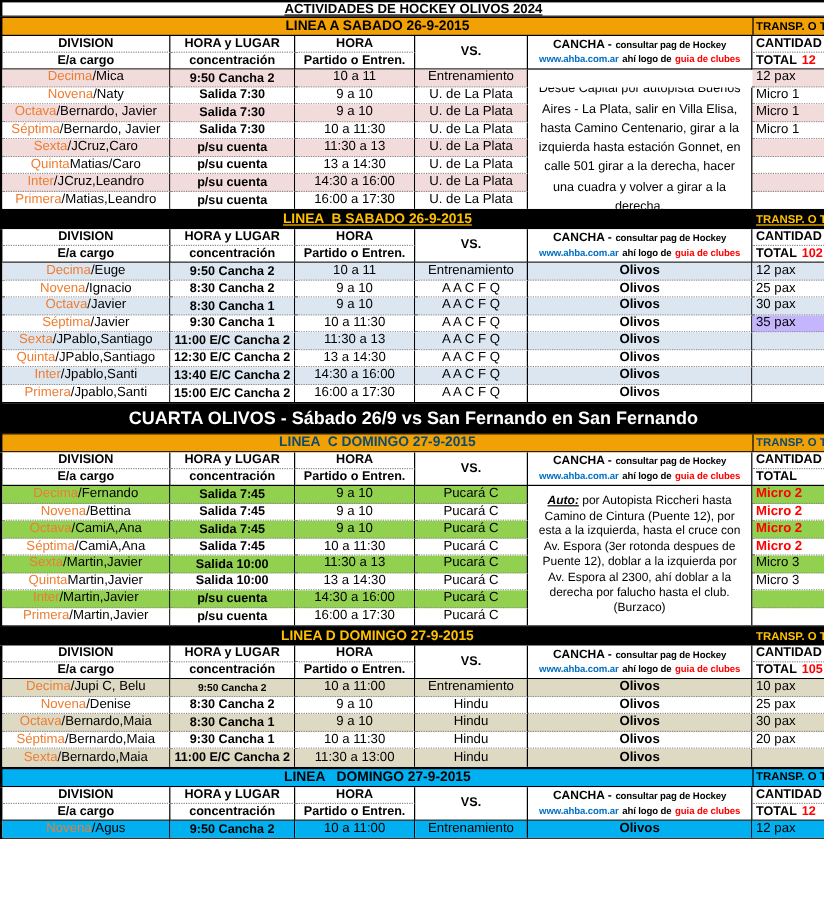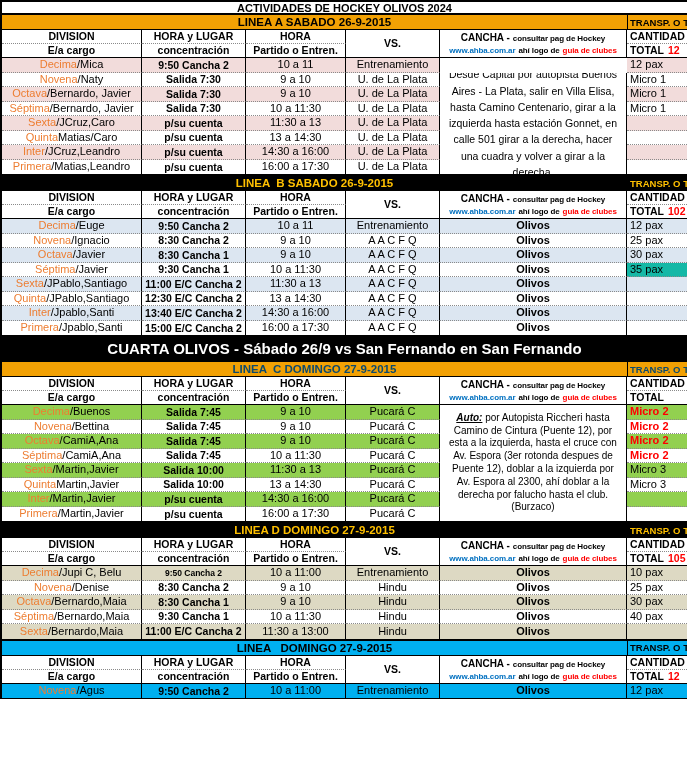--- a/index.html
+++ b/index.html
@@ -216,21 +216,21 @@
           </div>
           <div class="c last-col no-b" style="grid-area: 10 / 6; background: rgb(255, 255, 255);">
             <span></span>
           </div>
           <div class="c note no-b lh-wide" style="grid-area: 4 / 5 / span 7;">
             <div class="note-in"><span>Desde Capital por autopista Buenos Aires - La Plata, salir en Villa Elisa, hasta Camino Centenario, girar a la izquierda hasta estación Gonnet, en calle 501 girar a la derecha, hacer una cuadra y volver a girar a la derecha.</span></div>
           </div>
         </div>
       </div>
       <div>
-        <div class="band" style="background: rgb(0, 0, 0); color: rgb(255, 192, 0);">
+        <div class="band" style="background: rgb(0, 0, 0); color: rgb(255, 192, 0); text-decoration: underline;">
           <div class="band-main"><span>LINEA  B SABADO 26-9-2015</span></div>
           <div class="band-right">
             <span>TRANSP. O TE</span>
           </div>
         </div>
         <div class="tbl" style="grid-template-rows: repeat(2, 14px) repeat(8, 14.5px);">
           <div class="c hc" style="grid-area: 1 / 1;">
             <span>DIVISION</span>
           </div>
           <div class="c hc solid-b" style="grid-area: 2 / 1;">
@@ -328,21 +328,21 @@
           </div>
           <div class="c" style="grid-area: 6 / 3; background: rgb(255, 255, 255);">
             <span>10 a 11:30</span>
           </div>
           <div class="c" style="grid-area: 6 / 4; background: rgb(255, 255, 255);">
             <span>A A C F Q</span>
           </div>
           <div class="c" style="grid-area: 6 / 5; background: rgb(255, 255, 255);">
             <span class="bold">Olivos</span>
           </div>
-          <div class="c last-col" style="grid-area: 6 / 6; background: #14b8a6;">
+          <div class="c last-col" style="grid-area: 6 / 6; background: #c4b5fd;">
             <span>35 pax</span>
           </div>
           <div class="c" style="grid-area: 7 / 1; background: rgb(220, 230, 241);">
             <span class="orange">Sexta</span>
             <span>/JPablo,Santiago</span>
           </div>
           <div class="c" style="grid-area: 7 / 2; background: rgb(220, 230, 241);">
             <span class="conc">11:00 E/C Cancha 2</span>
           </div>
           <div class="c" style="grid-area: 7 / 3; background: rgb(220, 230, 241);">
@@ -452,21 +452,21 @@
           </div>
           <div class="c hc last-col" style="grid-area: 1 / 6;">
             <span>CANTIDAD</span>
           </div>
           <div class="c hc last-col solid-b" style="grid-area: 2 / 6;">
             <span>TOTAL</span>
             <span class="redtxt ml"></span>
           </div>
           <div class="c" style="grid-area: 3 / 1; background: rgb(146, 208, 80);">
             <span class="orange">Decima</span>
-            <span>/Buenos</span>
+            <span>/Fernando</span>
           </div>
           <div class="c" style="grid-area: 3 / 2; background: rgb(146, 208, 80);">
             <span class="conc">Salida 7:45</span>
           </div>
           <div class="c" style="grid-area: 3 / 3; background: rgb(146, 208, 80);">
             <span>9 a 10</span>
           </div>
           <div class="c" style="grid-area: 3 / 4; background: rgb(146, 208, 80);">
             <span>Pucará C</span>
           </div>
@@ -697,21 +697,21 @@
           <div class="c" style="grid-area: 6 / 3; background: rgb(255, 255, 255);">
             <span>10 a 11:30</span>
           </div>
           <div class="c" style="grid-area: 6 / 4; background: rgb(255, 255, 255);">
             <span>Hindu</span>
           </div>
           <div class="c" style="grid-area: 6 / 5; background: rgb(255, 255, 255);">
             <span class="bold">Olivos</span>
           </div>
           <div class="c last-col" style="grid-area: 6 / 6; background: rgb(255, 255, 255);">
-            <span>40 pax</span>
+            <span>20 pax</span>
           </div>
           <div class="c no-b" style="grid-area: 7 / 1; background: rgb(221, 217, 195);">
             <span class="orange">Sexta</span>
             <span>/Bernardo,Maia</span>
           </div>
           <div class="c no-b" style="grid-area: 7 / 2; background: rgb(221, 217, 195);">
             <span class="conc">11:00 E/C Cancha 2</span>
           </div>
           <div class="c no-b" style="grid-area: 7 / 3; background: rgb(221, 217, 195);">
             <span>11:30 a 13:00</span>

